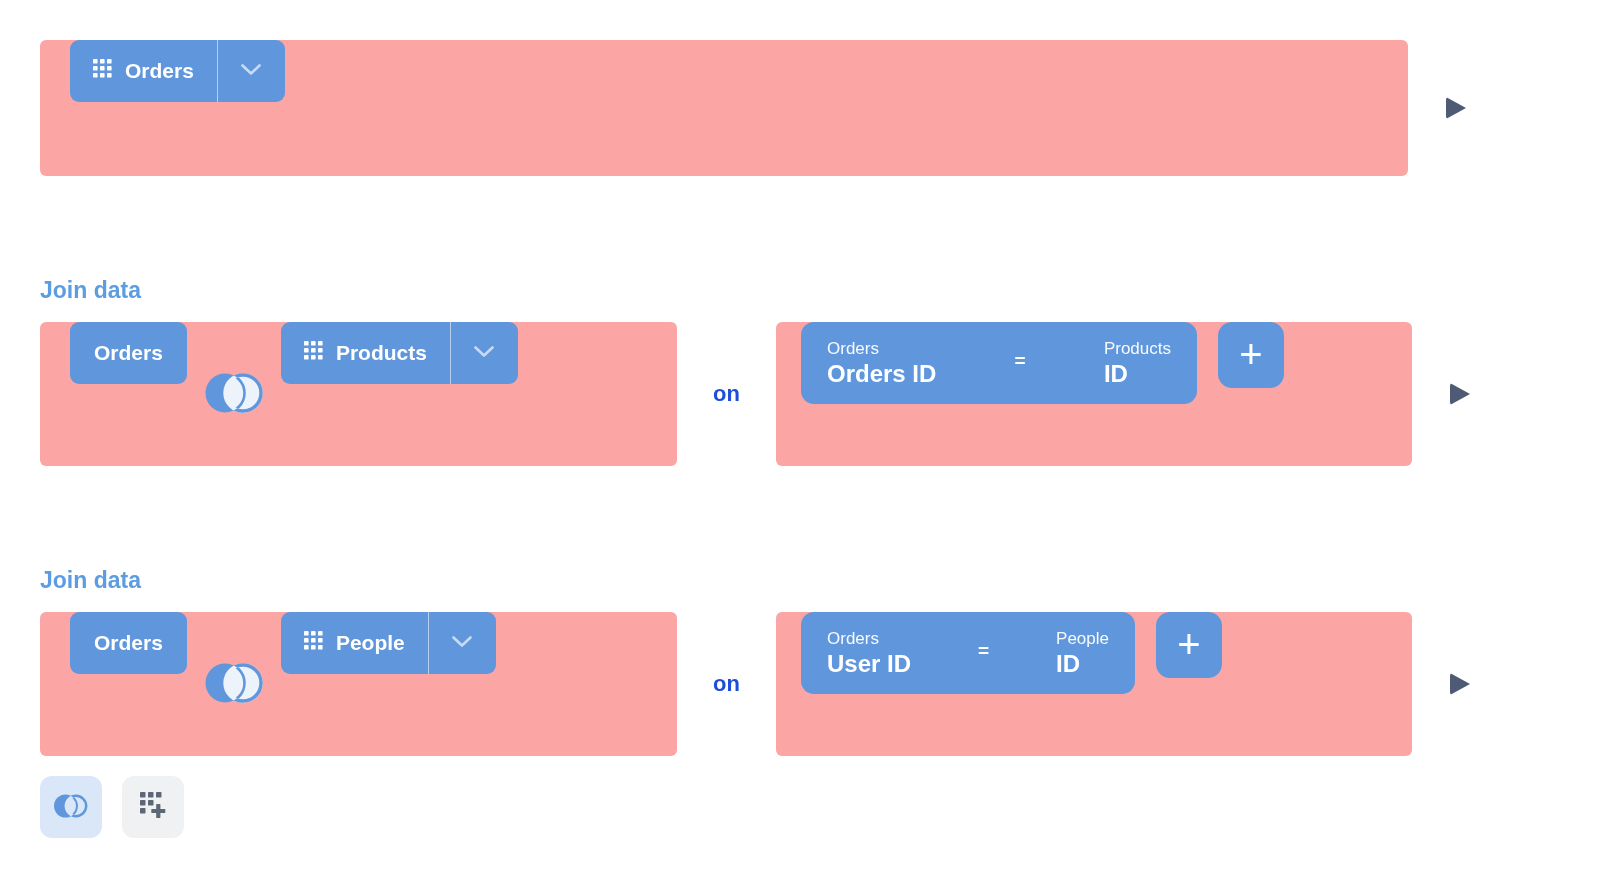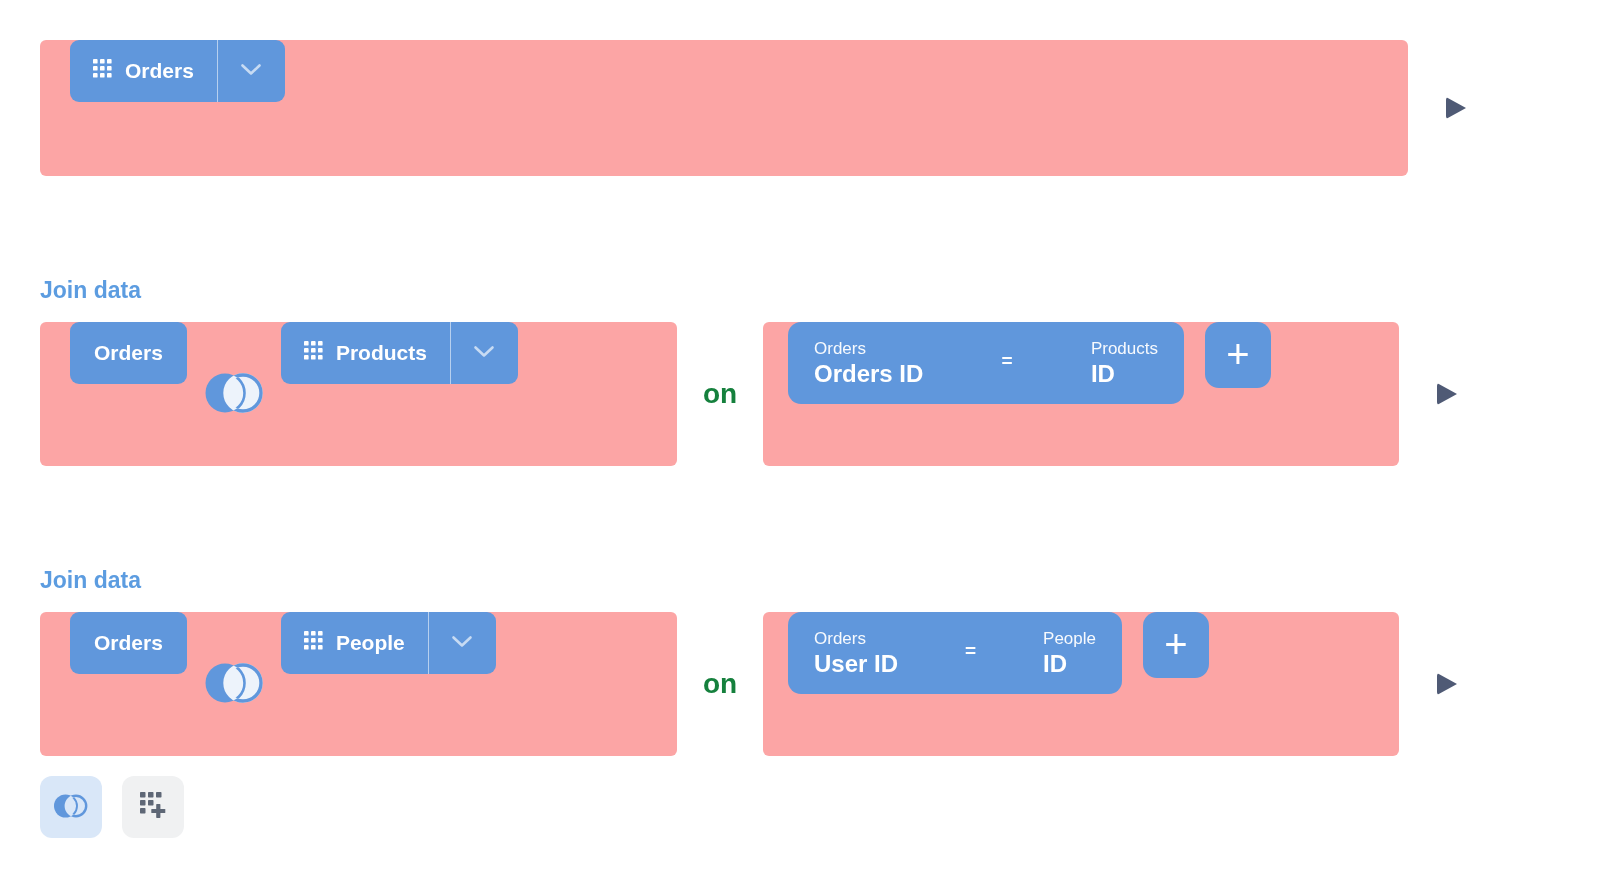--- a/index.html
+++ b/index.html
@@ -25,22 +25,22 @@
     background: #fca5a5;
     border-radius: 6px;
     display: flex;
     box-sizing: border-box;
   }
   .panel-full  { width: 1368px; height: 136px; padding-left: 30px; }
   .panel-left  { width: 637px;  height: 144px; padding-left: 30px; }
   .panel-right { width: 636px;  height: 144px; padding-left: 25px; }
 
   .on-gap {
-    width: 86px; display: flex; align-items: center; justify-content: center;
-    color: #15803d; font-size: 28px; font-weight: 700;
+    width: 99px; display: flex; align-items: center; justify-content: center;
+    color: #1d4ed8; font-size: 22px; font-weight: 700;
   }
 
   .play-col {
     width: 96px; display: flex; align-items: center; justify-content: center;
   }
   .play-btn {
     background: none; border: none; padding: 6px; cursor: pointer;
     display: flex; align-items: center; justify-content: center;
   }
   .play-tri {

